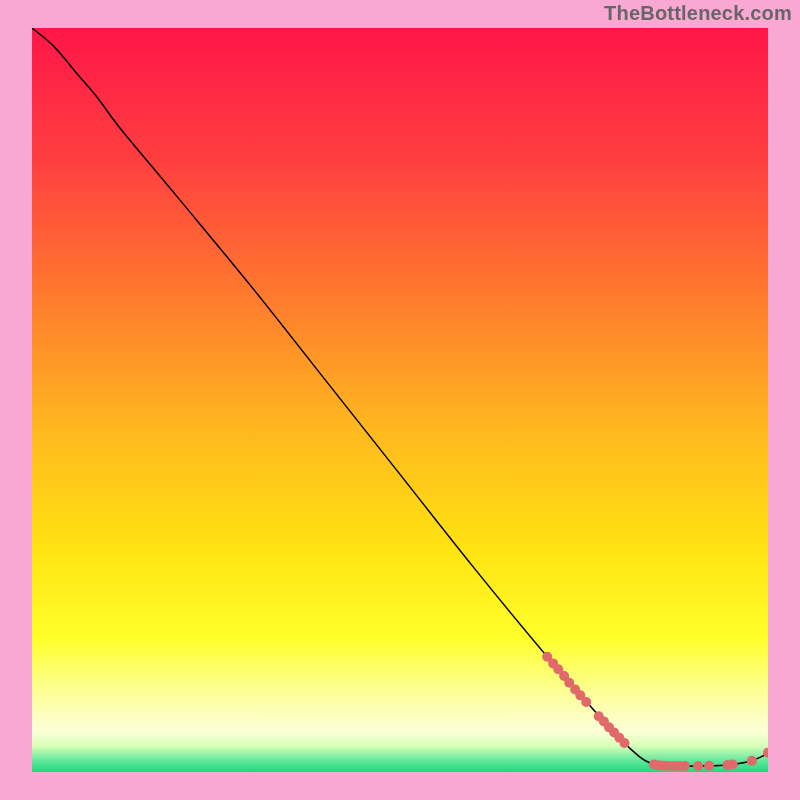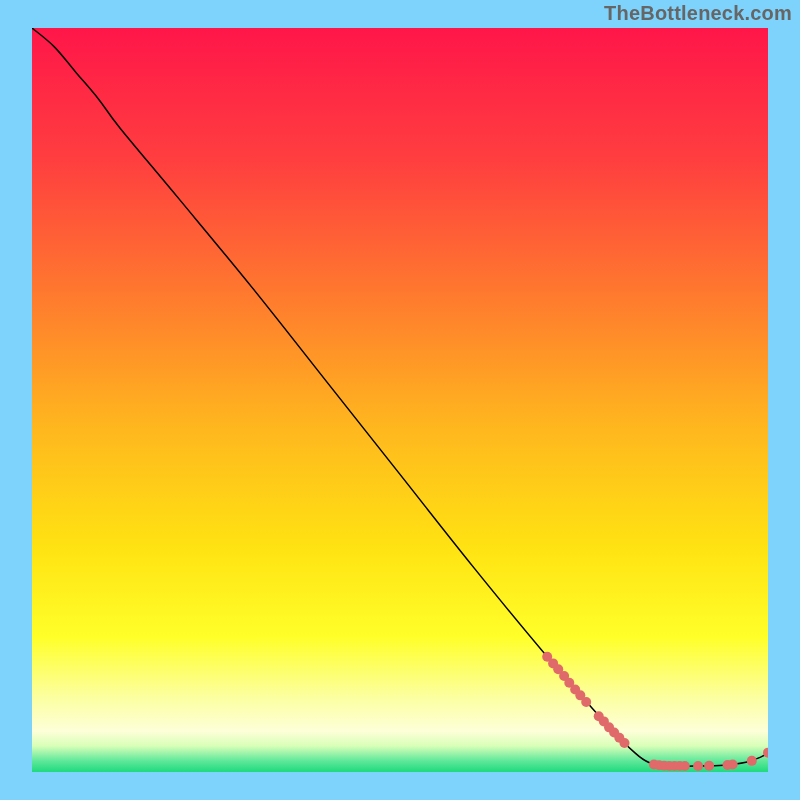--- a/index.html
+++ b/index.html
@@ -1,21 +1,21 @@
 <!DOCTYPE html>
 <html><head>
 <meta charset="utf-8">
 <style>
   * { margin: 0; padding: 0; box-sizing: border-box; }
   html, body { width: 800px; height: 800px; overflow: hidden; background: #000; }
   .frame {
     position: relative;
     width: 800px;
     height: 800px;
-    background: #7dd3fc;
+    background: #f9a8d4;
   }
   .attribution {
     position: absolute;
     top: 2px;
     right: 8px;
     color: #666;
     font-family: Arial, Helvetica, sans-serif;
     font-size: 20px;
     font-weight: bold;
     letter-spacing: 0.2px;

